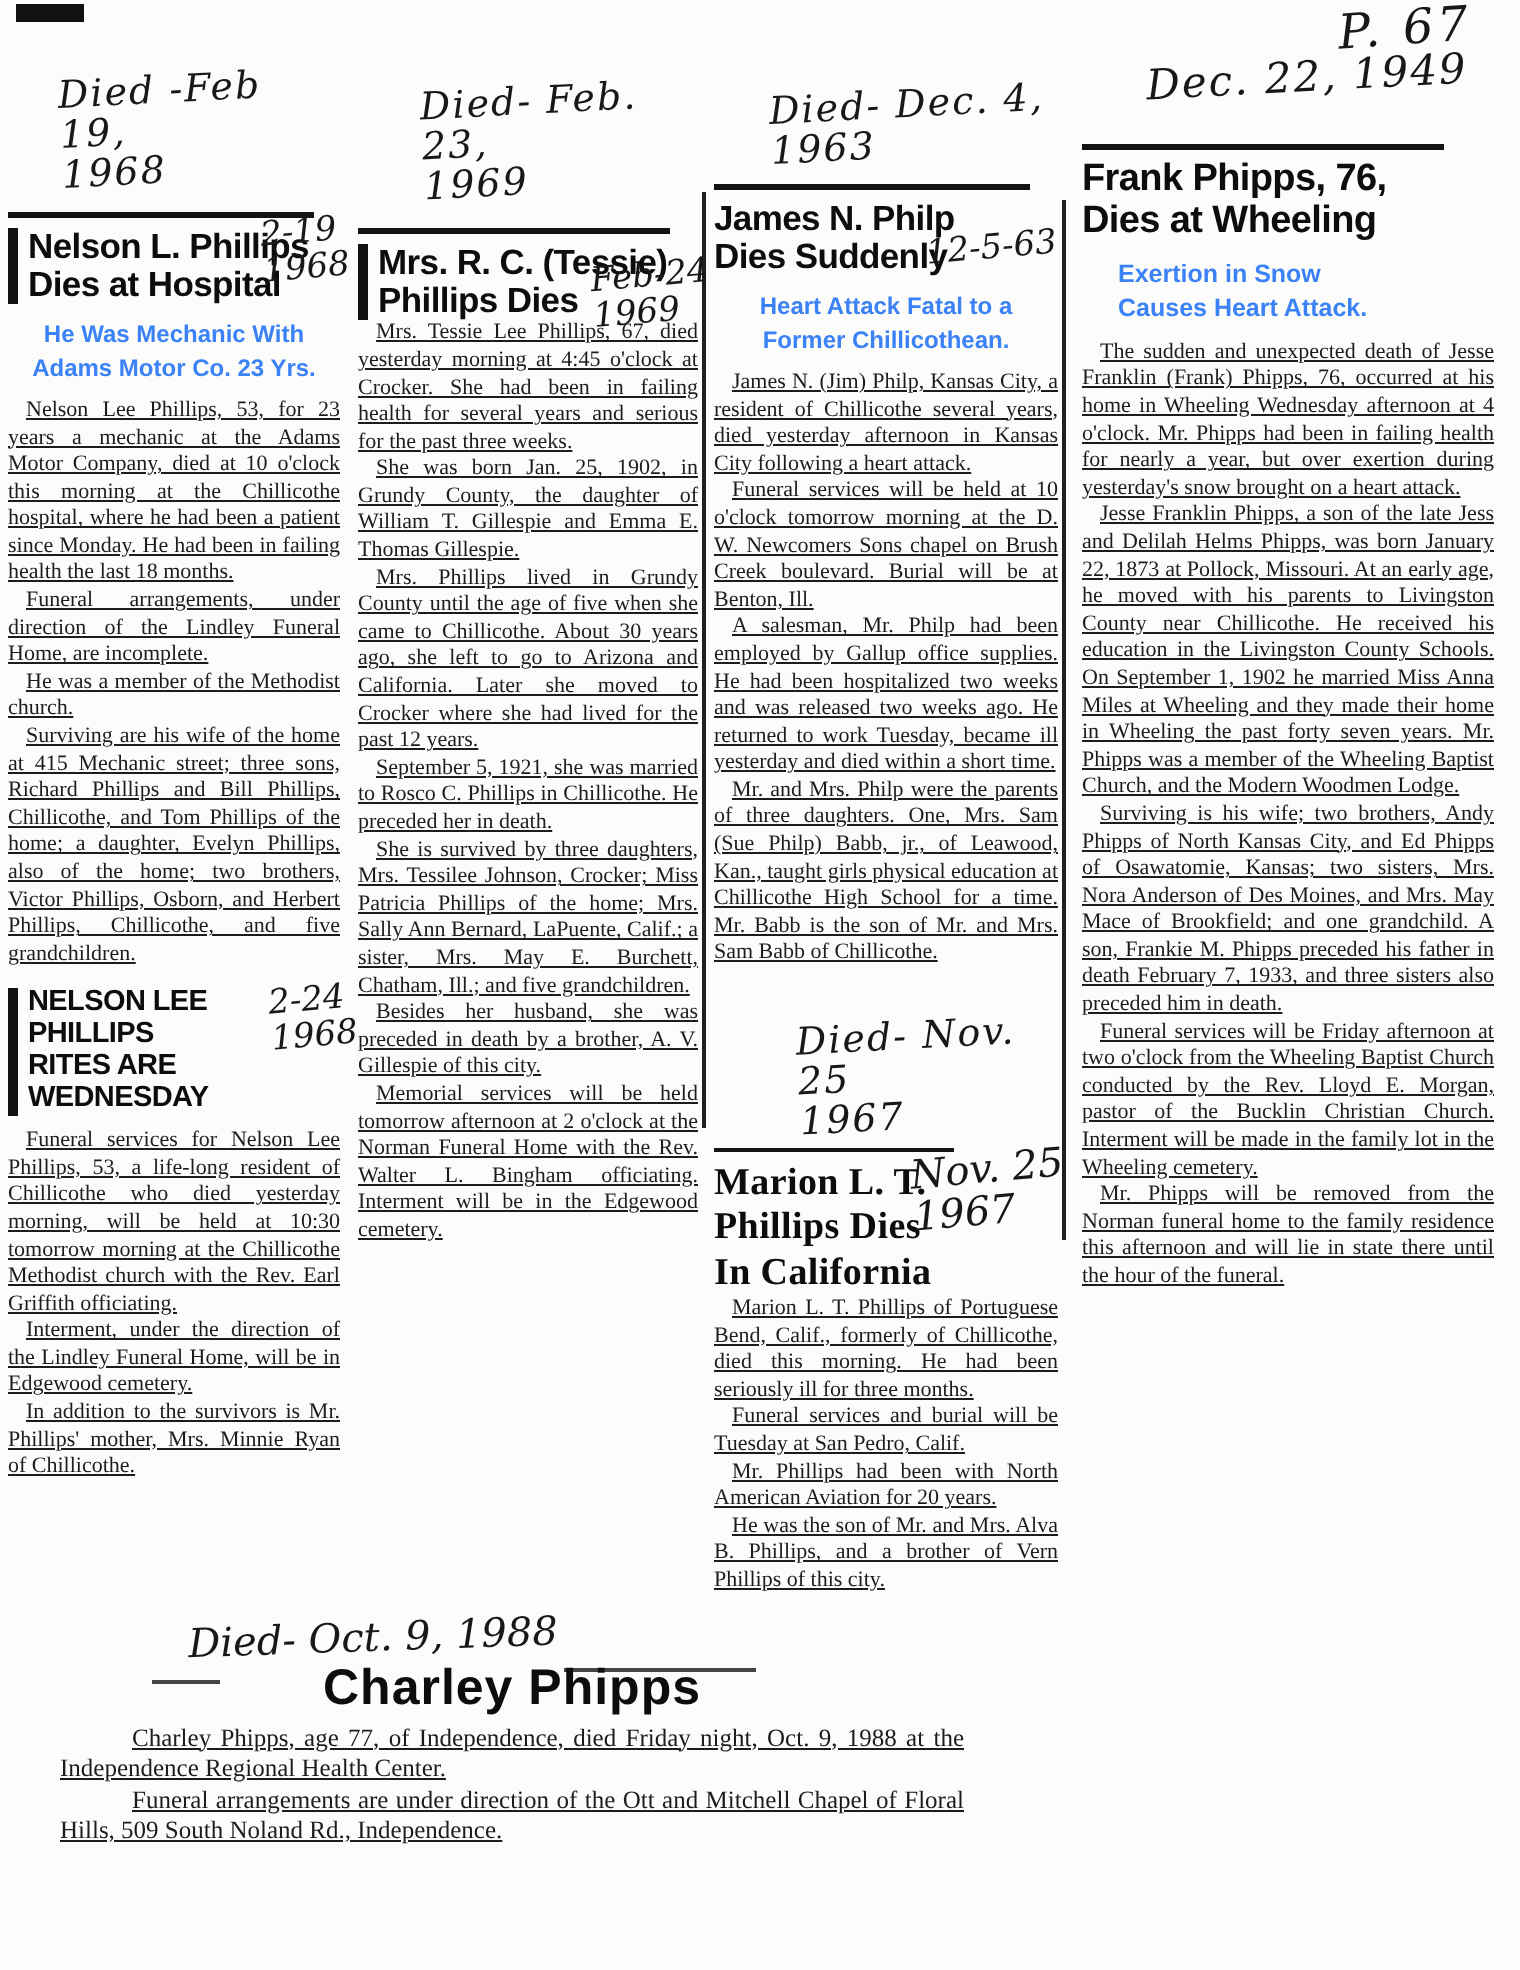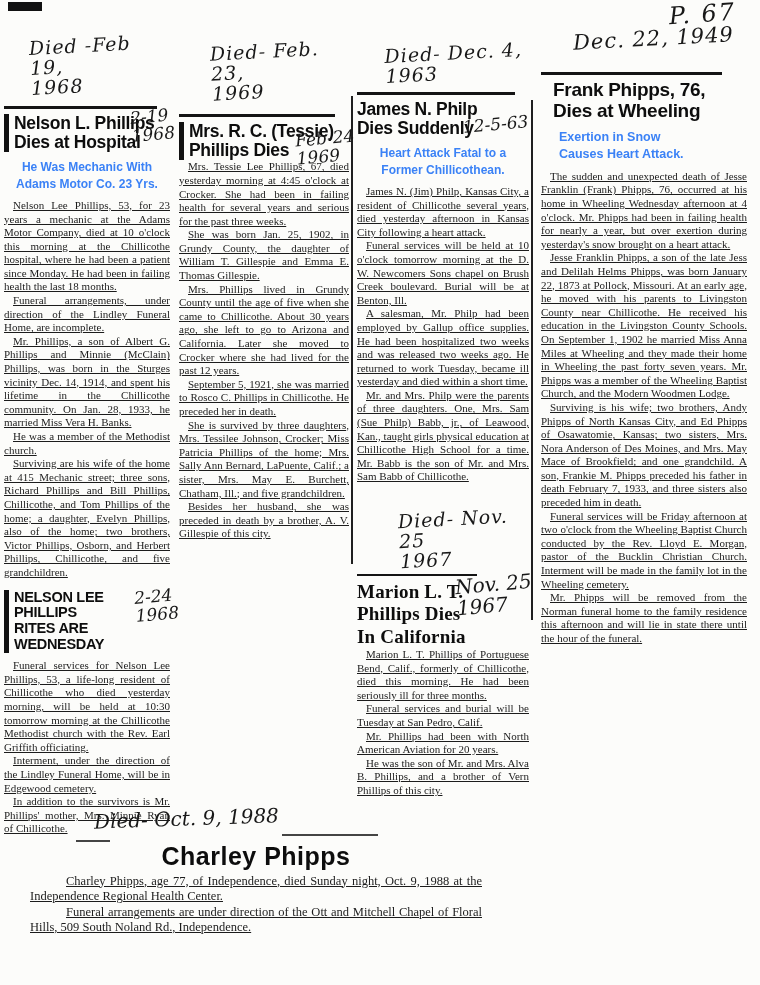--- a/index.html
+++ b/index.html
@@ -66,21 +66,20 @@
       <div class="toprule"></div>
       <div class="headline h-lg pre leftbar">Nelson L. Phillips
 Dies at Hospital</div>
       <div class="note hand pre" style="right:-4px; top:2px;">2-19
 1968</div>
       <div class="subhead pre">He Was Mechanic With
 Adams Motor Co. 23 Yrs.</div>
       <div class="body">
         <p>Nelson Lee Phillips, 53, for 23 years a mechanic at the Adams Motor Company, died at 10 o'clock this morning at the Chillicothe hospital, where he had been a patient since Monday. He had been in failing health the last 18 months.</p>
         <p>Funeral arrangements, under direction of the Lindley Funeral Home, are incomplete.</p>
-        <p>Mr. Phillips, a son of Albert G. Phillips and Minnie (McClain) Phillips, was born in the Sturges vicinity Dec. 14, 1914, and spent his lifetime in the Chillicothe community. On Jan. 28, 1933, he married Miss Vera H. Banks.</p>
         <p>He was a member of the Methodist church.</p>
         <p>Surviving are his wife of the home at 415 Mechanic street; three sons, Richard Phillips and Bill Phillips, Chillicothe, and Tom Phillips of the home; a daughter, Evelyn Phillips, also of the home; two brothers, Victor Phillips, Osborn, and Herbert Phillips, Chillicothe, and five grandchildren.</p>
       </div>
     </div>
 
     <div class="clip" style="margin-top:10px;">
       <div class="headline h-md pre leftbar">NELSON LEE PHILLIPS
 RITES ARE WEDNESDAY</div>
       <div class="note hand pre" style="right:-8px; top:-2px;">2-24
 1968</div>
@@ -102,20 +101,21 @@
 Phillips Dies</div>
       <div class="note hand pre" style="right:-6px; top:16px;">Feb-24
 1969</div>
       <div class="body">
         <p>Mrs. Tessie Lee Phillips, 67, died yesterday morning at 4:45 o'clock at Crocker. She had been in failing health for several years and serious for the past three weeks.</p>
         <p>She was born Jan. 25, 1902, in Grundy County, the daughter of William T. Gillespie and Emma E. Thomas Gillespie.</p>
         <p>Mrs. Phillips lived in Grundy County until the age of five when she came to Chillicothe. About 30 years ago, she left to go to Arizona and California. Later she moved to Crocker where she had lived for the past 12 years.</p>
         <p>September 5, 1921, she was married to Rosco C. Phillips in Chillicothe. He preceded her in death.</p>
         <p>She is survived by three daughters, Mrs. Tessilee Johnson, Crocker; Miss Patricia Phillips of the home; Mrs. Sally Ann Bernard, LaPuente, Calif.; a sister, Mrs. May E. Burchett, Chatham, Ill.; and five grandchildren.</p>
         <p>Besides her husband, she was preceded in death by a brother, A. V. Gillespie of this city.</p>
+        <p>Memorial services will be held tomorrow afternoon at 2 o'clock at the Norman Funeral Home with the Rev. Walter L. Bingham officiating. Interment will be in the Edgewood cemetery.</p>
       </div>
     </div>
   </div>
 
   <div class="col" style="left:357px; top:44px; width:172px;">
     <div class="hand hand-date pre" style="padding-left:28px;">Died- Dec. 4,
 1963</div>
 
     <div class="clip" style="margin-top:8px;">
       <div class="toprule"></div>
@@ -149,40 +149,40 @@
         <p>He was the son of Mr. and Mrs. Alva B. Phillips, and a brother of Vern Phillips of this city.</p>
       </div>
     </div>
   </div>
 
   <div class="col" style="left:541px; top:28px; width:206px;">
     <div class="hand hand-date" style="padding-left:32px; font-size:21px;">Dec. 22, 1949</div>
 
     <div class="clip" style="margin-top:22px;">
       <div class="toprule" style="width:88%;"></div>
-      <div class="headline h-lg pre" style="font-size:19px;margin-left:12px;">Frank Phipps, 76,
+      <div class="headline h-lg pre" style="font-size:19px;">Frank Phipps, 76,
 Dies at Wheeling</div>
       <div class="subhead pre" style="text-align:left; padding-left:18px; font-size:12.5px;">Exertion in Snow
 Causes Heart Attack.</div>
       <div class="body">
         <p>The sudden and unexpected death of Jesse Franklin (Frank) Phipps, 76, occurred at his home in Wheeling Wednesday afternoon at 4 o'clock. Mr. Phipps had been in failing health for nearly a year, but over exertion during yesterday's snow brought on a heart attack.</p>
         <p>Jesse Franklin Phipps, a son of the late Jess and Delilah Helms Phipps, was born January 22, 1873 at Pollock, Missouri. At an early age, he moved with his parents to Livingston County near Chillicothe. He received his education in the Livingston County Schools. On September 1, 1902 he married Miss Anna Miles at Wheeling and they made their home in Wheeling the past forty seven years. Mr. Phipps was a member of the Wheeling Baptist Church, and the Modern Woodmen Lodge.</p>
         <p>Surviving is his wife; two brothers, Andy Phipps of North Kansas City, and Ed Phipps of Osawatomie, Kansas; two sisters, Mrs. Nora Anderson of Des Moines, and Mrs. May Mace of Brookfield; and one grandchild. A son, Frankie M. Phipps preceded his father in death February 7, 1933, and three sisters also preceded him in death.</p>
         <p>Funeral services will be Friday afternoon at two o'clock from the Wheeling Baptist Church conducted by the Rev. Lloyd E. Morgan, pastor of the Bucklin Christian Church. Interment will be made in the family lot in the Wheeling cemetery.</p>
         <p>Mr. Phipps will be removed from the Norman funeral home to the family residence this afternoon and will lie in state there until the hour of the funeral.</p>
       </div>
     </div>
   </div>
 
   <div class="col bottom-clip" style="left:30px; top:806px; width:452px;">
     <div class="hand" style="font-size:20px; padding-left:64px; transform:rotate(-2deg);">Died- Oct. 9, 1988</div>
     <div class="rule-frag" style="left:46px; top:34px; width:34px;"></div>
     <div class="rule-frag" style="left:252px; top:28px; width:96px;"></div>
     <div class="clip">
-      <div class="headline" style="margin-top:16px;">Charley Phipps</div>
+      <div class="headline" style="margin-top:4px;">Charley Phipps</div>
       <div class="body" style="margin-top:3px;">
-        <p>Charley Phipps, age 77, of Independence, died Sunday night, Oct. 9, 1988 at the Independence Regional Health Center.</p>
+        <p>Charley Phipps, age 77, of Independence, died Friday night, Oct. 9, 1988 at the Independence Regional Health Center.</p>
         <p>Funeral arrangements are under direction of the Ott and Mitchell Chapel of Floral Hills, 509 South Noland Rd., Independence.</p>
       </div>
     </div>
   </div>
 
 </div>
 
 </body></html>

